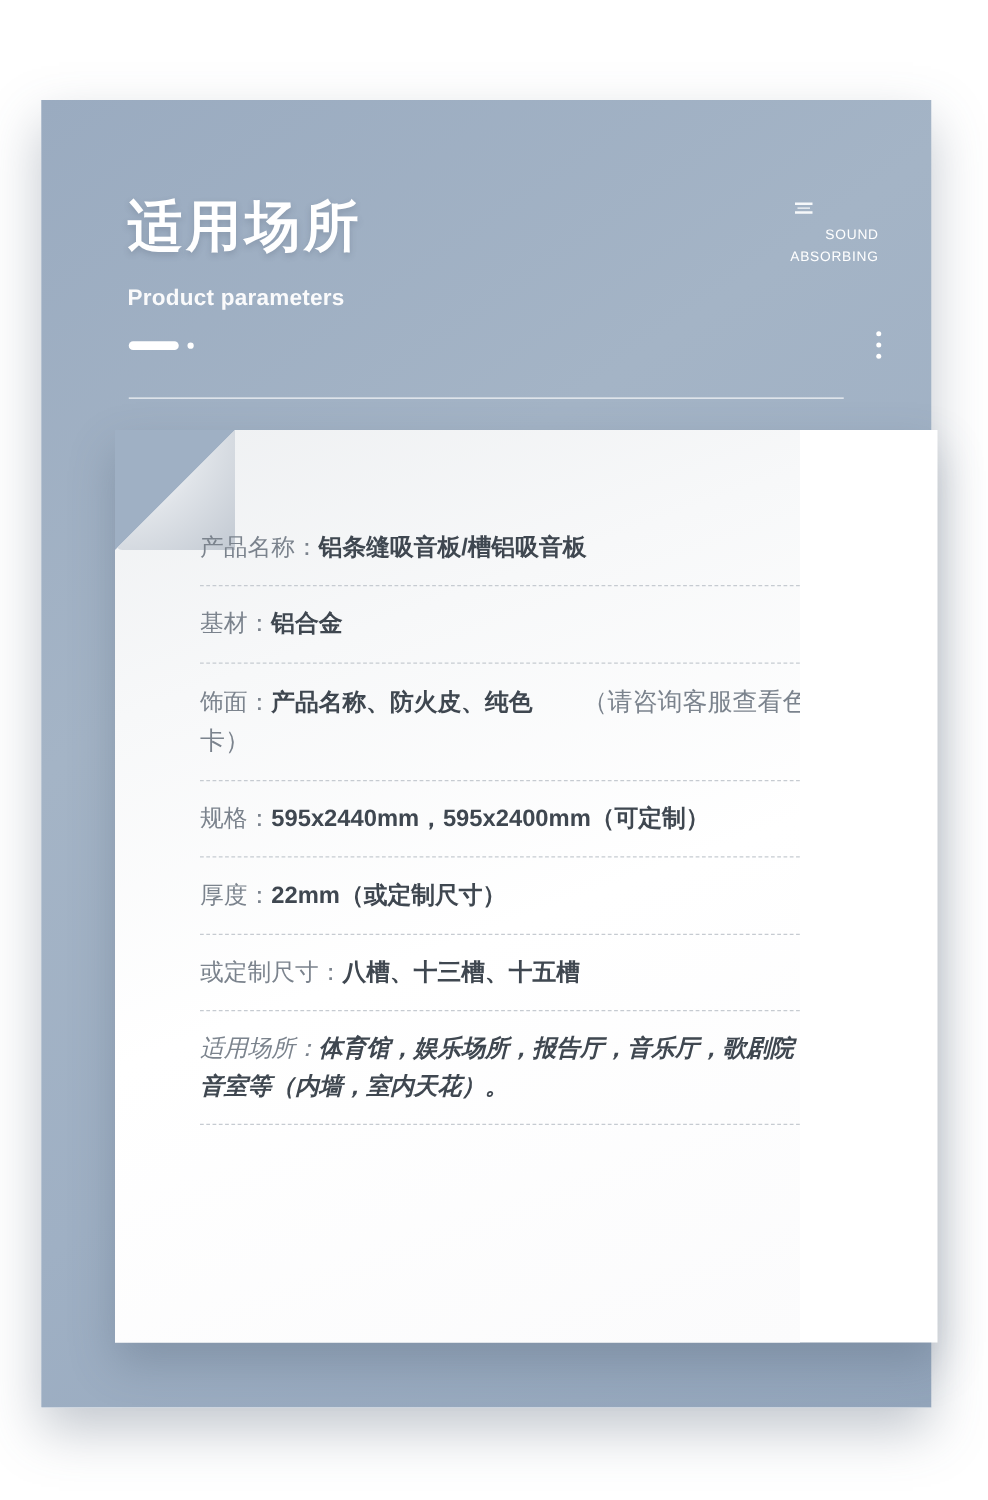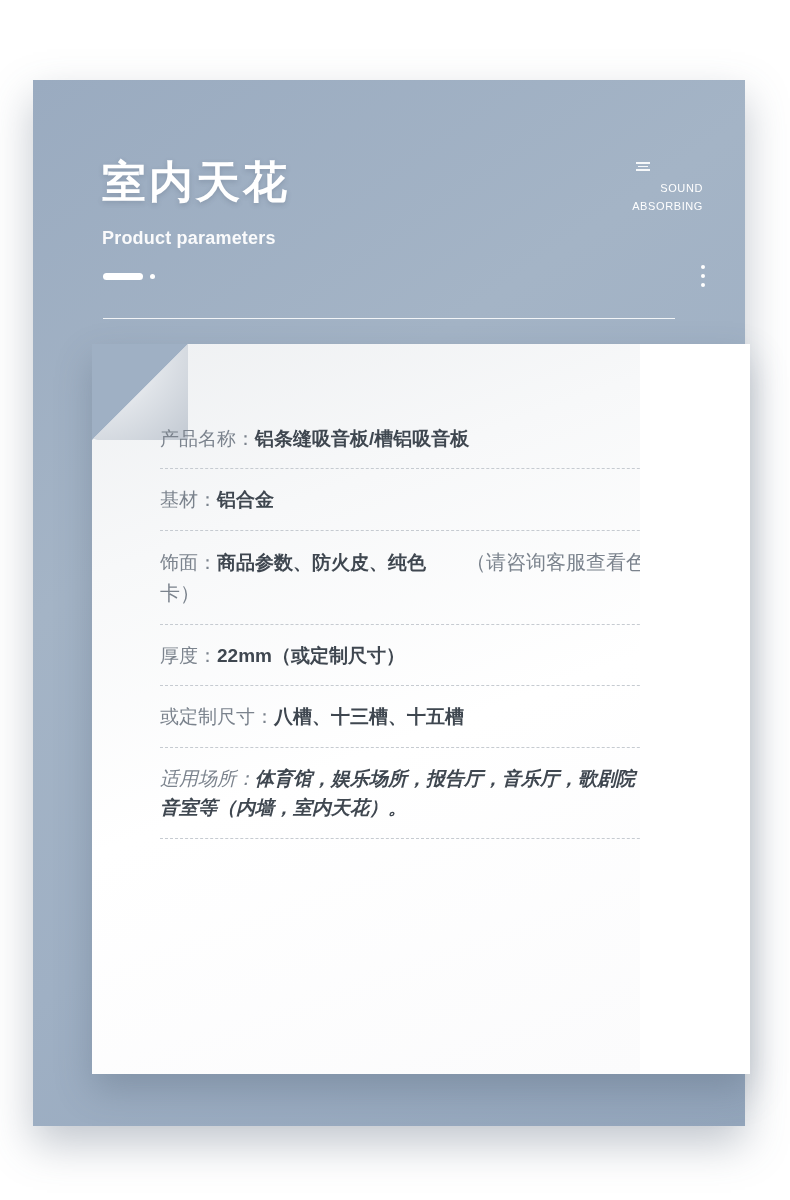--- a/index.html
+++ b/index.html
@@ -219,21 +219,21 @@
 </style>
 </head>
 <body>
 
 <div class="page">
 
   <div class="blue-panel">
 
     <div class="header">
 
-      <div class="title-cn">室内天花</div>
+      <div class="title-cn">适用场所</div>
       <div class="title-en">Product parameters</div>
 
       <div class="dash-dot">
         <span class="dash"></span>
         <span class="dot"></span>
       </div>
 
       <div class="hr-line"></div>
 
       <div class="badge">
@@ -266,23 +266,26 @@
 
       <div class="row">
         <span class="label">产品名称：</span><span class="value">铝条缝吸音板/槽铝吸音板</span>
       </div>
 
       <div class="row">
         <span class="label">基材：</span><span class="value">铝合金</span>
       </div>
 
       <div class="row">
-        <span class="label">饰面：</span><span class="value">商品参数、防火皮、纯色</span><span class="note">（请咨询客服查看色卡）</span>
-      </div>
-
+        <span class="label">饰面：</span><span class="value">产品名称、防火皮、纯色</span><span class="note">（请咨询客服查看色卡）</span>
+      </div>
+
+      <div class="row">
+        <span class="label">规格：</span><span class="value">595x2440mm，595x2400mm（可定制）</span>
+      </div>
 
       <div class="row">
         <span class="label">厚度：</span><span class="value">22mm（或定制尺寸）</span>
       </div>
 
       <div class="row">
         <span class="label">或定制尺寸：</span><span class="value">八槽、十三槽、十五槽</span>
       </div>
 
       <div class="row wide">

